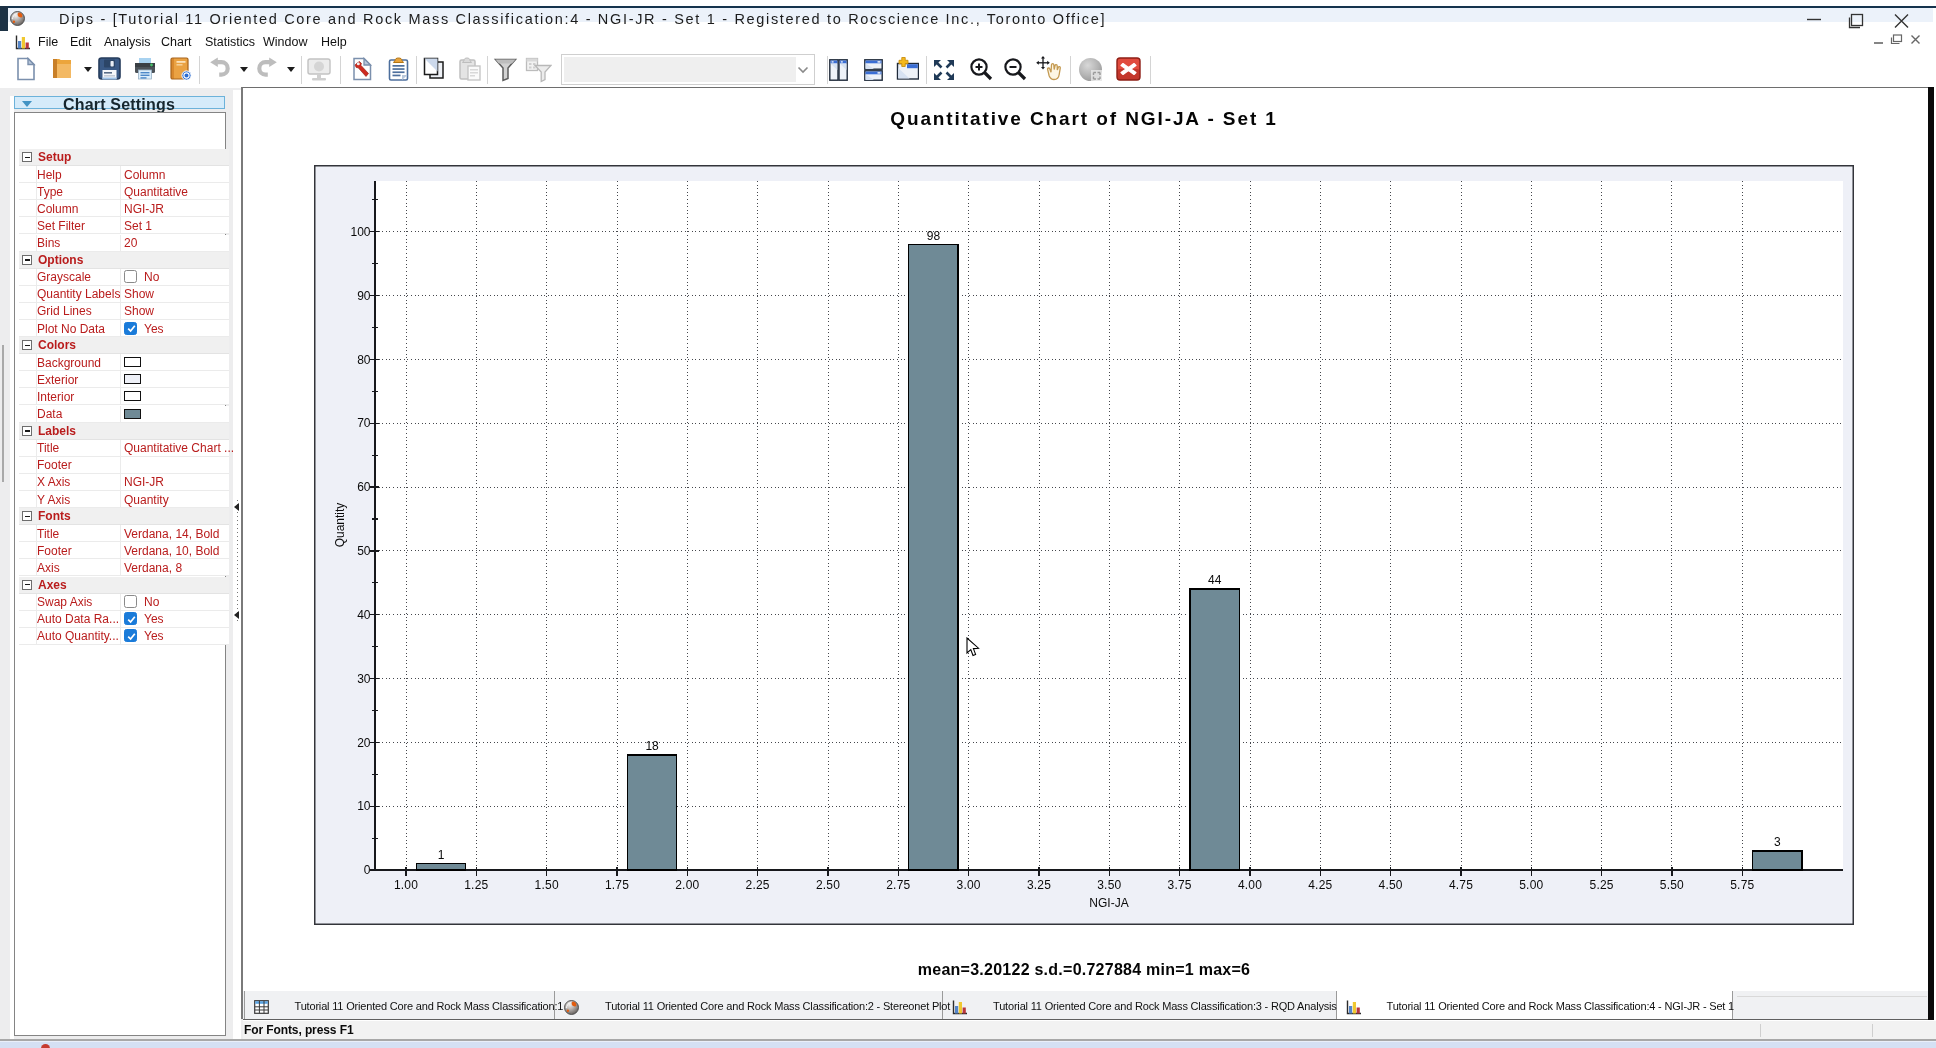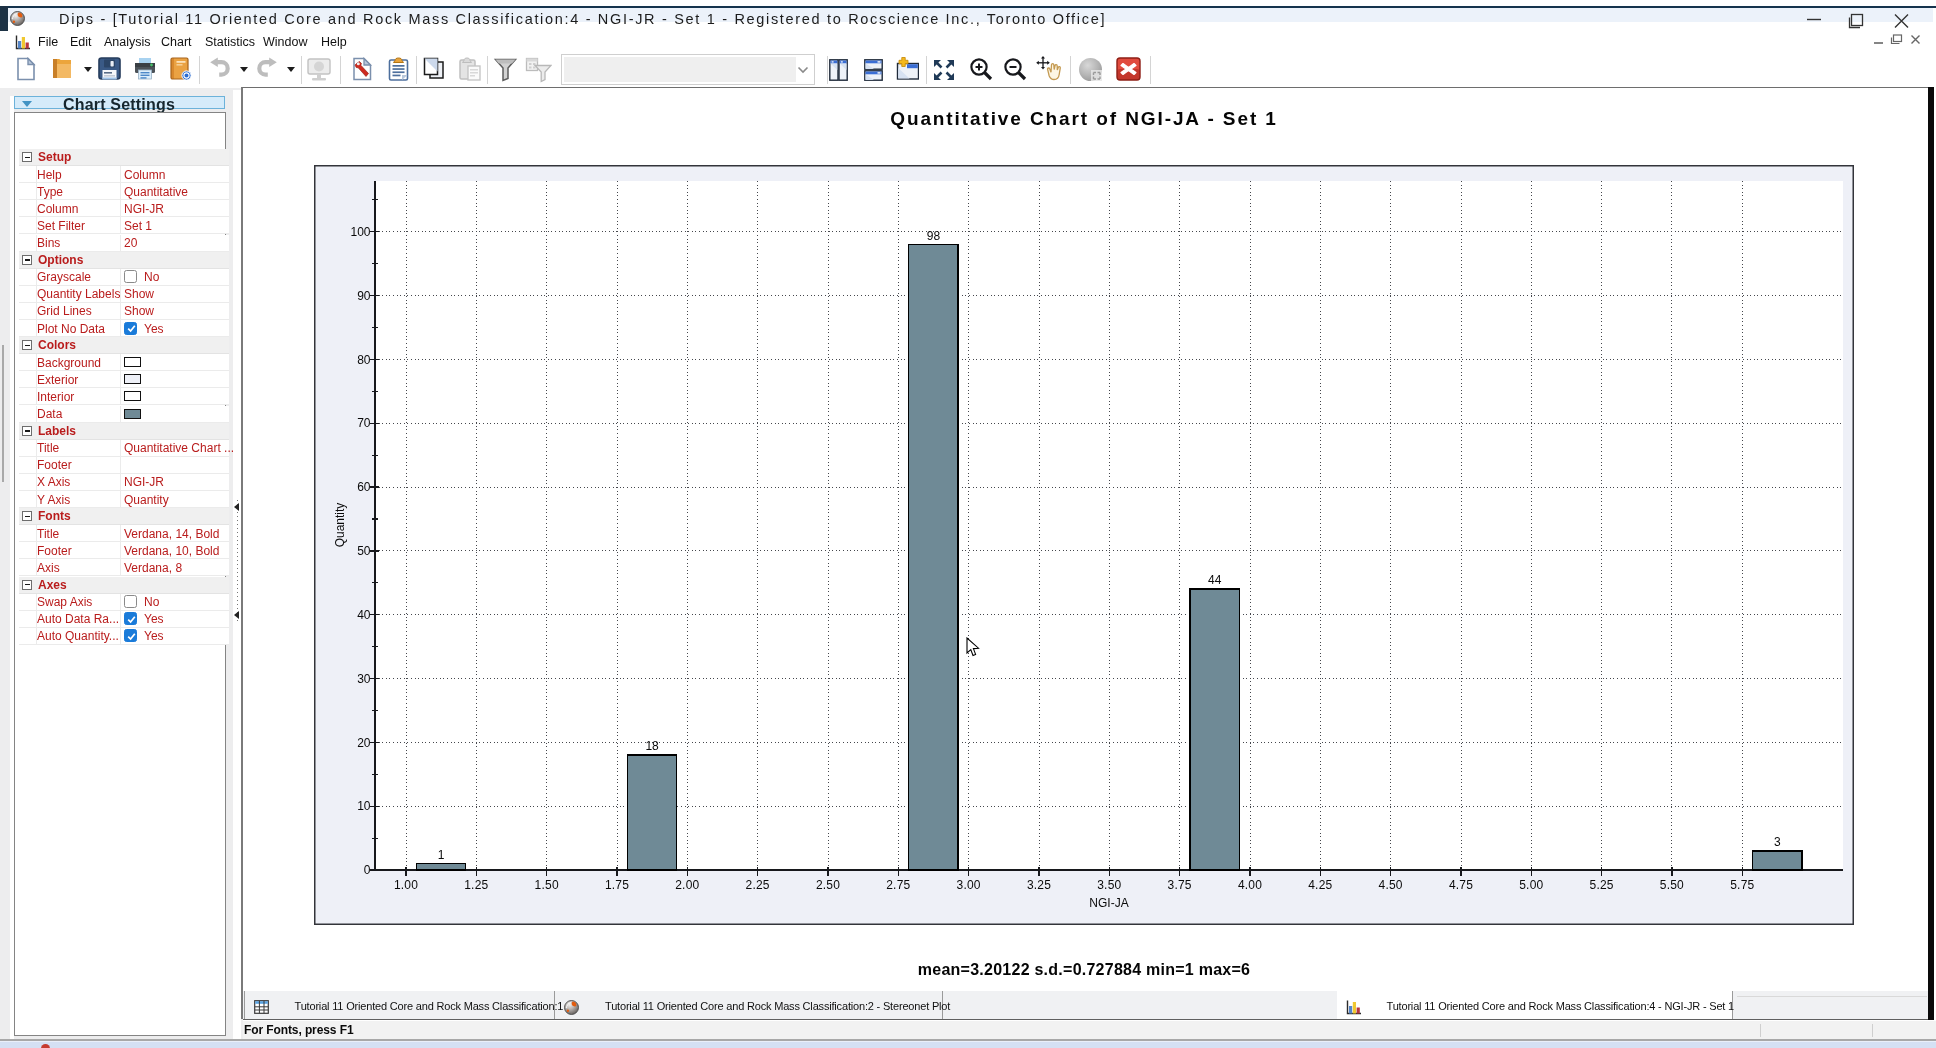--- a/index.html
+++ b/index.html
@@ -637,20 +637,29 @@
               <stop offset="100%" stop-color="#5f5a57"></stop>
             </radialGradient>
           </defs>
           <circle cx="7.5" cy="7.5" r="7" fill="url(#ds)" stroke="#4a4a4a" stroke-width="0.9"></circle>
           <path d="M9 1.6 C11.2 1.9 12.6 3.6 12.4 5.2 C12.2 6.5 10.6 6.8 9.3 6.1 C7.9 5.3 7.3 3.8 7.9 2.5 C8.2 1.9 8.6 1.6 9 1.6 Z" fill="#e35c0e"></path>
           <circle cx="3.9" cy="10.8" r="1.2" fill="#e35c0e"></circle>
           <path d="M2.6 8.2 C2.4 5.4 4.3 3 7 2.6" fill="none" stroke="#fafafa" stroke-width="1"></path>
         </svg></span>
       <span class="tabtx">Tutorial 11 Oriented Core and Rock Mass Classification:2 - Stereonet Plot</span>
     </div>
+    <div class="tab" style="left:700px;width:393.5px">
+      <span class="tabic"><svg width="16" height="15" viewBox="0 0 16 15">
+          <path d="M1.5 0.5 V13.5 H15" fill="none" stroke="#2b2b2b" stroke-width="1.4"></path>
+          <rect x="3" y="6" width="3.2" height="7.5" fill="#5585c8"></rect>
+          <rect x="6.8" y="2" width="3.2" height="11.5" fill="#f0c830"></rect>
+          <rect x="10.6" y="7.5" width="3.2" height="6" fill="#b8373c"></rect>
+        </svg></span>
+      <span class="tabtx">Tutorial 11 Oriented Core and Rock Mass Classification:3 - RQD Analysis</span>
+    </div>
     <div class="tab active" style="left:1093.5px;width:396.5px">
       <span class="tabic"><svg width="16" height="15" viewBox="0 0 16 15">
           <path d="M1.5 0.5 V13.5 H15" fill="none" stroke="#2b2b2b" stroke-width="1.4"></path>
           <rect x="3" y="6" width="3.2" height="7.5" fill="#5585c8"></rect>
           <rect x="6.8" y="2" width="3.2" height="11.5" fill="#f0c830"></rect>
           <rect x="10.6" y="7.5" width="3.2" height="6" fill="#b8373c"></rect>
         </svg></span>
       <span class="tabtx">Tutorial 11 Oriented Core and Rock Mass Classification:4 - NGI-JR - Set 1</span>
     </div>
     <div id="tabrest"></div>

